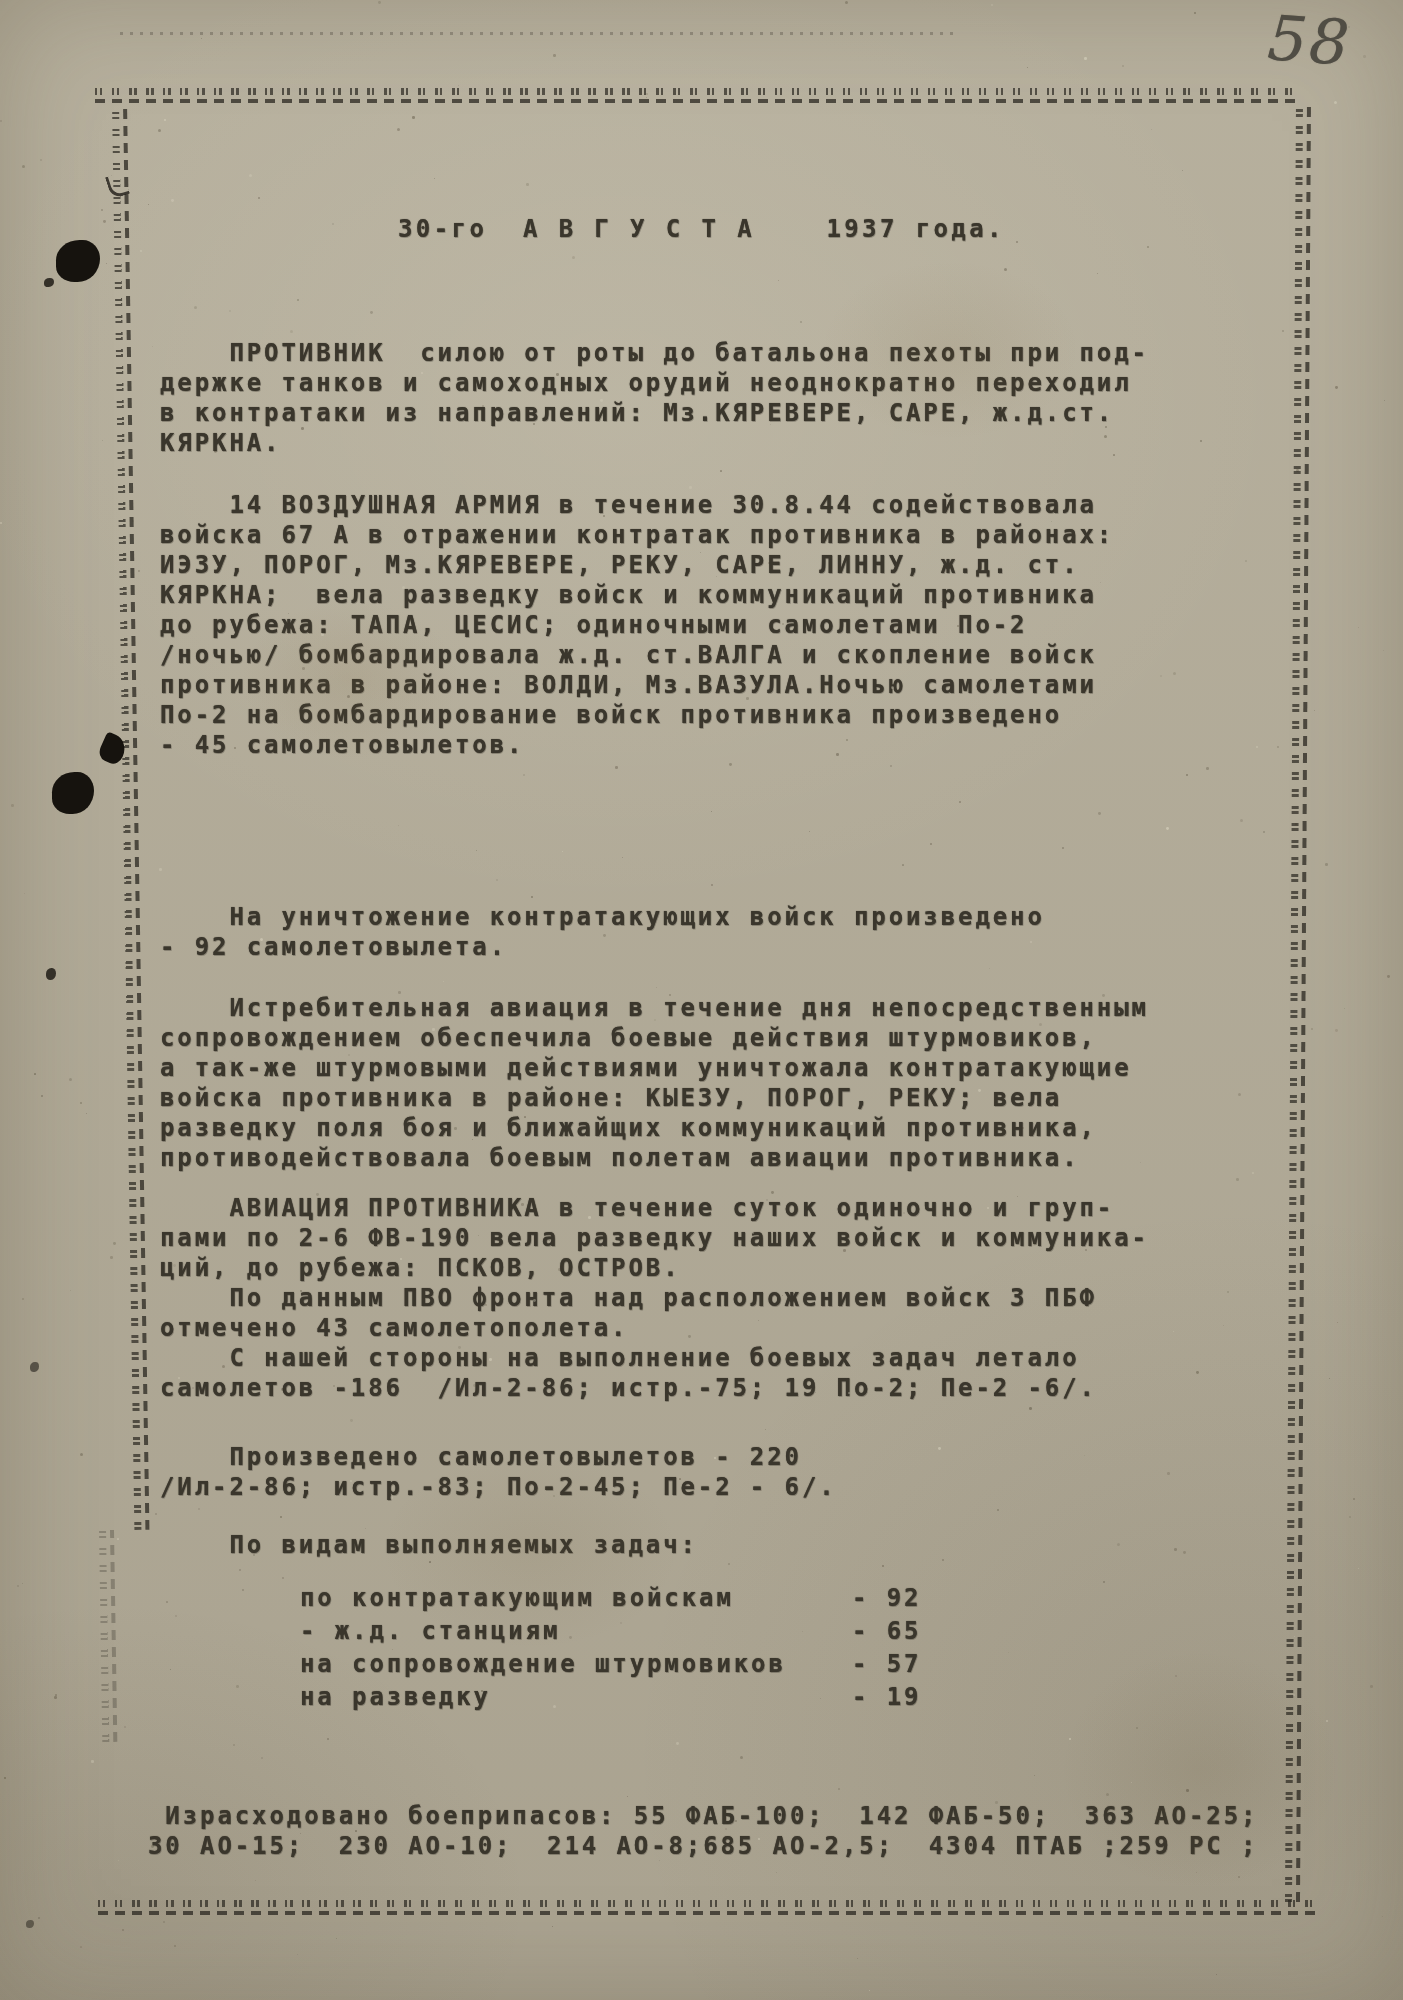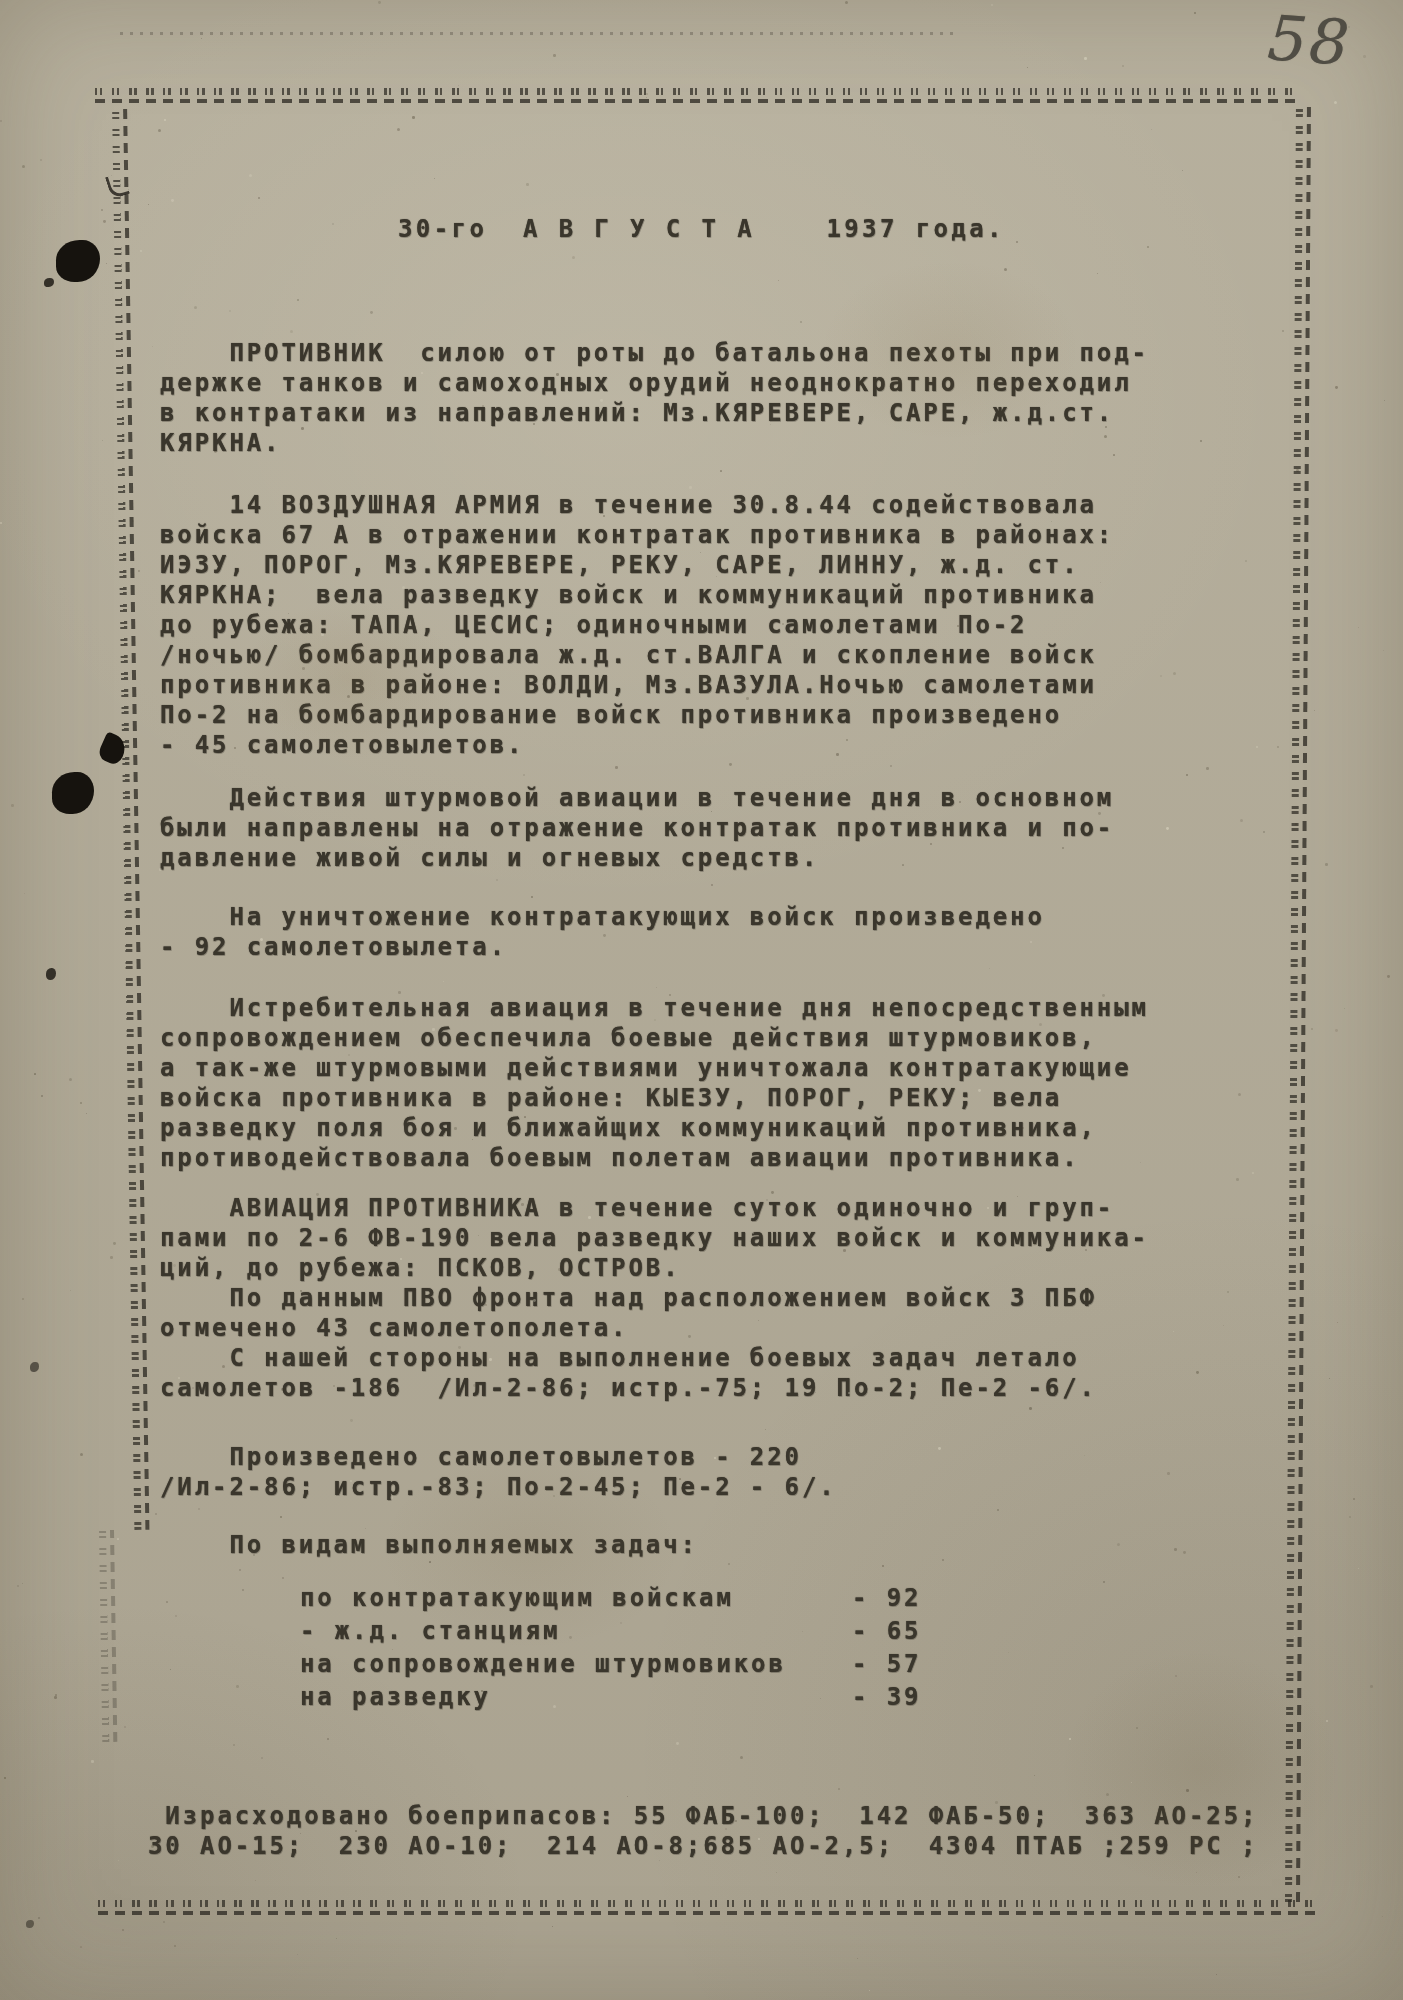--- a/index.html
+++ b/index.html
@@ -71,23 +71,20 @@
 КЯРКНА.</div>
   <div class="typed" style="top:490px;">    14 ВОЗДУШНАЯ АРМИЯ в течение 30.8.44 содействовала
 войска 67 А в отражении контратак противника в районах:
 ИЭЗУ, ПОРОГ, Мз.КЯРЕВЕРЕ, РЕКУ, САРЕ, ЛИННУ, ж.д. ст.
 КЯРКНА;  вела разведку войск и коммуникаций противника
 до рубежа: ТАПА, ЦЕСИС; одиночными самолетами По-2
 /ночью/ бомбардировала ж.д. ст.ВАЛГА и скопление войск
 противника в районе: ВОЛДИ, Мз.ВАЗУЛА.Ночью самолетами
 По-2 на бомбардирование войск противника произведено
 - 45 самолетовылетов.</div>
-  <div class="typed" style="top:783px;">    Действия штурмовой авиации в течение дня в основном
-были направлены на отражение контратак противника и по-
-давление живой силы и огневых средств.</div>
   <div class="typed" style="top:902px;">    На уничтожение контратакующих войск произведено
 - 92 самолетовылета.</div>
   <div class="typed" style="top:993px;">    Истребительная авиация в течение дня непосредственным
 сопровождением обеспечила боевые действия штурмовиков,
 а так-же штурмовыми действиями уничтожала контратакующие
 войска противника в районе: КЫЕЗУ, ПОРОГ, РЕКУ; вела
 разведку поля боя и ближайщих коммуникаций противника,
 противодействовала боевым полетам авиации противника.</div>
   <div class="typed" style="top:1193px;">    АВИАЦИЯ ПРОТИВНИКА в течение суток одиночно и груп-
 пами по 2-6 ФВ-190 вела разведку наших войск и коммуника-
@@ -97,21 +94,21 @@
     С нашей стороны на выполнение боевых задач летало
 самолетов -186  /Ил-2-86; истр.-75; 19 По-2; Пе-2 -6/.</div>
   <div class="typed" style="top:1442px;">    Произведено самолетовылетов - 220
 /Ил-2-86; истр.-83; По-2-45; Пе-2 - 6/.</div>
   <div class="typed" style="top:1530px;">    По видам выполняемых задач:</div>
 
   <div class="task-list" style="top:1582px;">
       <div class="t-row"><span class="t-label">по контратакующим войскам</span><span class="t-value">- 92</span></div>
       <div class="t-row"><span class="t-label">- ж.д. станциям</span><span class="t-value">- 65</span></div>
       <div class="t-row"><span class="t-label">на сопровождение штурмовиков</span><span class="t-value">- 57</span></div>
-      <div class="t-row"><span class="t-label">на разведку</span><span class="t-value">- 39</span></div>
+      <div class="t-row"><span class="t-label">на разведку</span><span class="t-value">- 19</span></div>
     </div>
 
   <div class="typed" style="left:148px;top:1801px;"> Израсходовано боеприпасов: 55 ФАБ-100;  142 ФАБ-50;  363 АО-25;
 30 АО-15;  230 АО-10;  214 АО-8;685 АО-2,5;  4304 ПТАБ ;259 РС ;</div>
 
   <div class="pen-hook"></div>
   <div class="blob" style="left:56px;top:240px;width:44px;height:42px;"></div>
   <div class="blob" style="left:44px;top:278px;width:10px;height:9px;opacity:.8;"></div>
   <div class="blob" style="left:101px;top:735px;width:24px;height:28px;transform:rotate(24deg);border-radius:20% 80% 50% 50%;"></div>
   <div class="blob" style="left:52px;top:772px;width:42px;height:42px;"></div>

